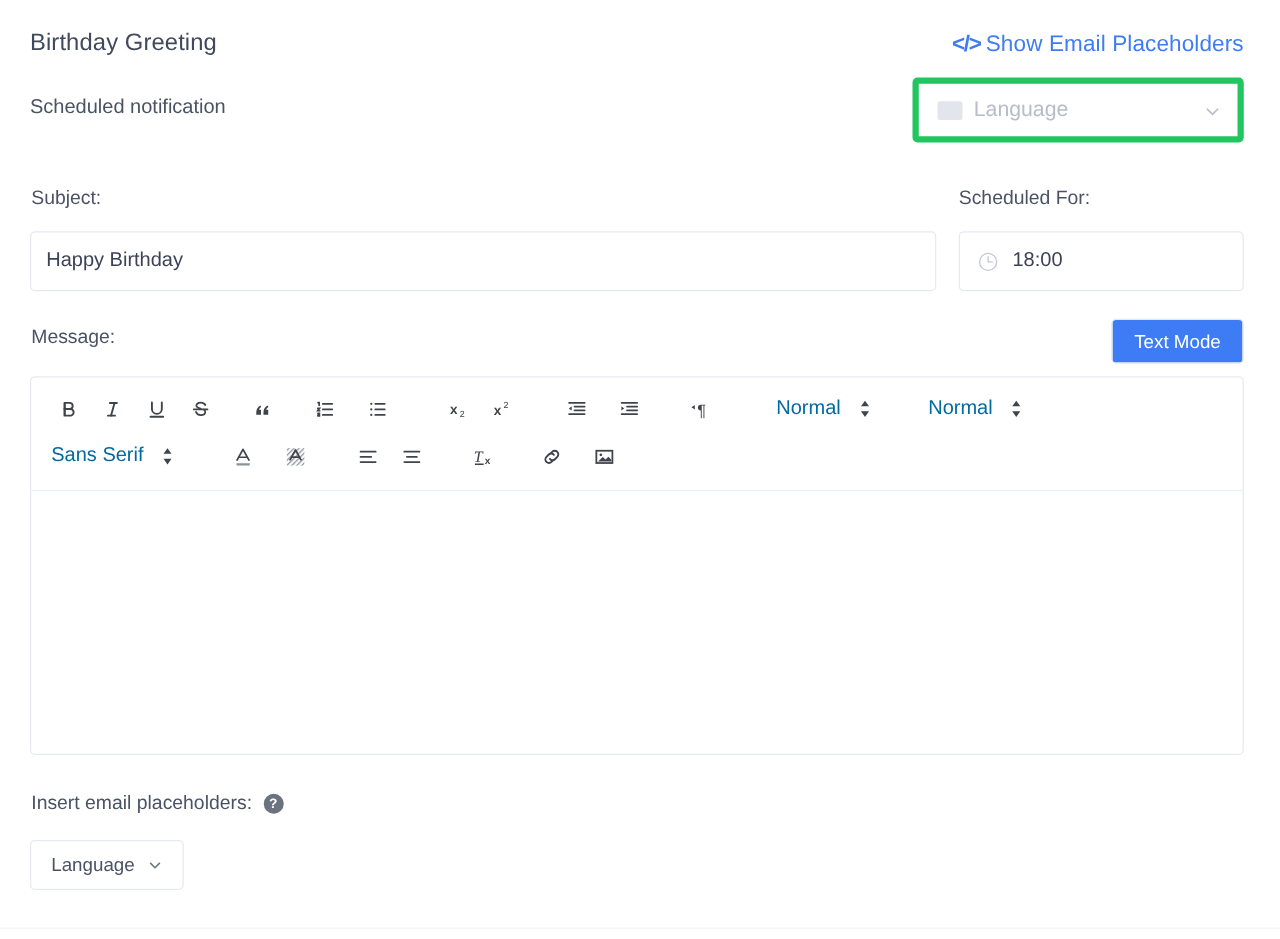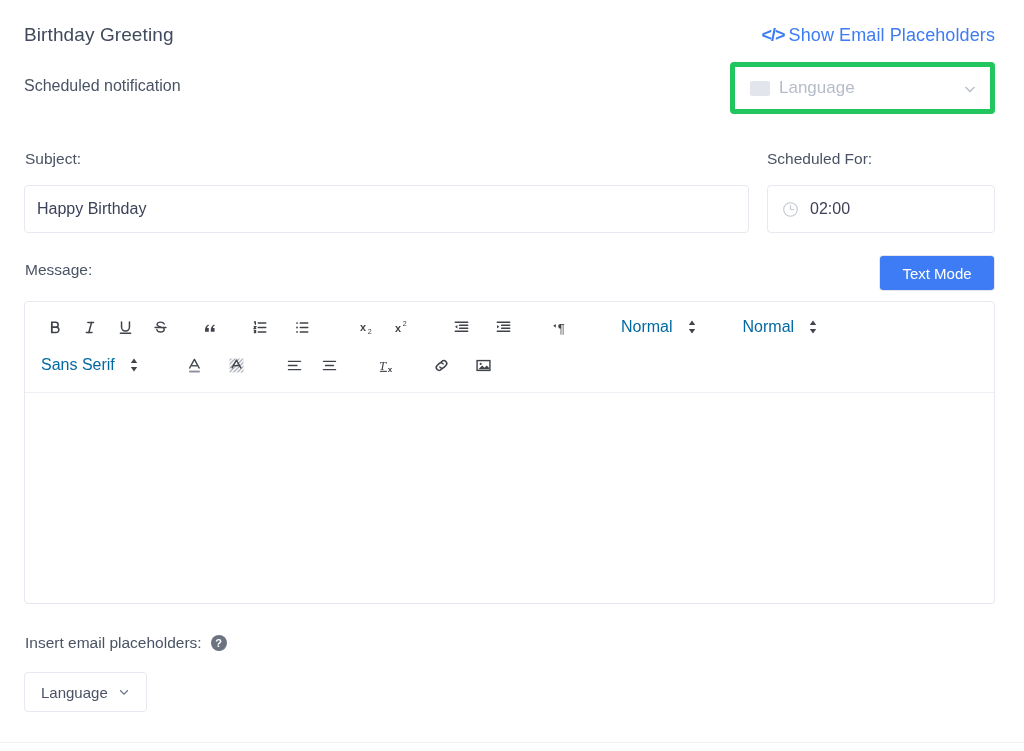--- a/index.html
+++ b/index.html
@@ -68,21 +68,21 @@
 
   .mode-toggle {
     position: absolute; right: 29px; top: 255px;
     display: flex; height: 36px; border-radius: 4px; overflow: hidden;
     border: 1px solid #e3e6ec;
   }
   .mode-btn {
     font-size: 15px; display: flex; align-items: center; justify-content: center;
     cursor: pointer; border: none; font-family: inherit;
   }
-  .mode-btn.active { background: #3d7cf4; color: #fff; width: 114px; }
+  .mode-btn.active { background: #3d7cf4; color: #fff; width: 104px; }
   .mode-btn.inactive { background: #fff; color: #737c8c; width: 114px; }
 
   
   .editor {
     position: absolute; left: 24px; top: 301px; width: 971px; height: 303px;
     border: 1px solid #e6e9ef; border-radius: 4px; background: #fff;
   }
   .toolbar {
     border-bottom: 1px solid #eceff3;
     padding: 6px 10px 8px 16px;
@@ -164,21 +164,21 @@
   </div>
 
   <div class="lbl lbl-scheduled">Scheduled For:</div>
   <div class="field field-time">
     <span class="clock-icon">
       <svg viewBox="0 0 20 20" width="17" height="17" fill="none" stroke="#c3c8d2" stroke-width="1.3">
         <circle cx="10" cy="10" r="8"></circle>
           <path d="M10 5.4 V10 H14" stroke-linecap="round"></path>
       </svg>
     </span>
-    <span class="val">02:00</span>
+    <span class="val">18:00</span>
   </div>
 
   <div class="lbl lbl-message">Message:</div>
   <div class="mode-toggle">
     <button class="mode-btn active">Text Mode</button>
   </div>
 
   <div class="editor">
 
     <div class="toolbar">

